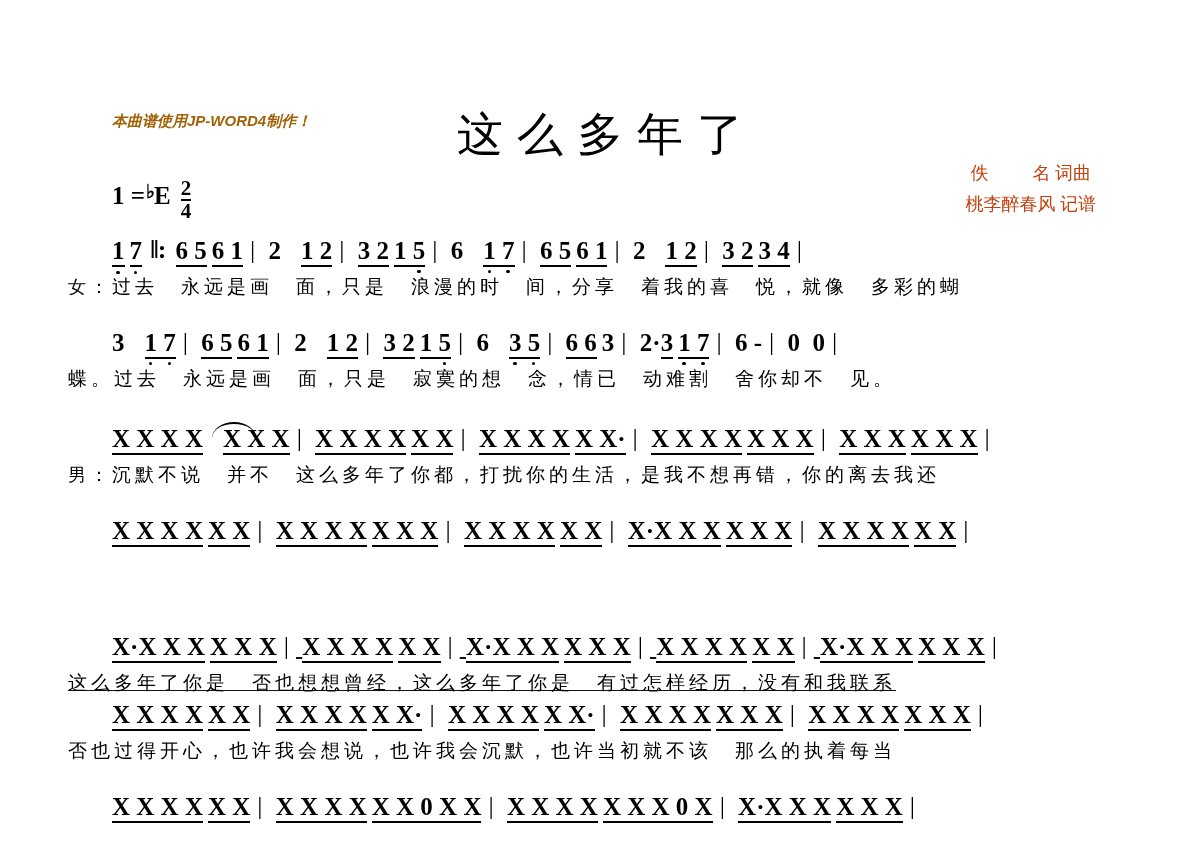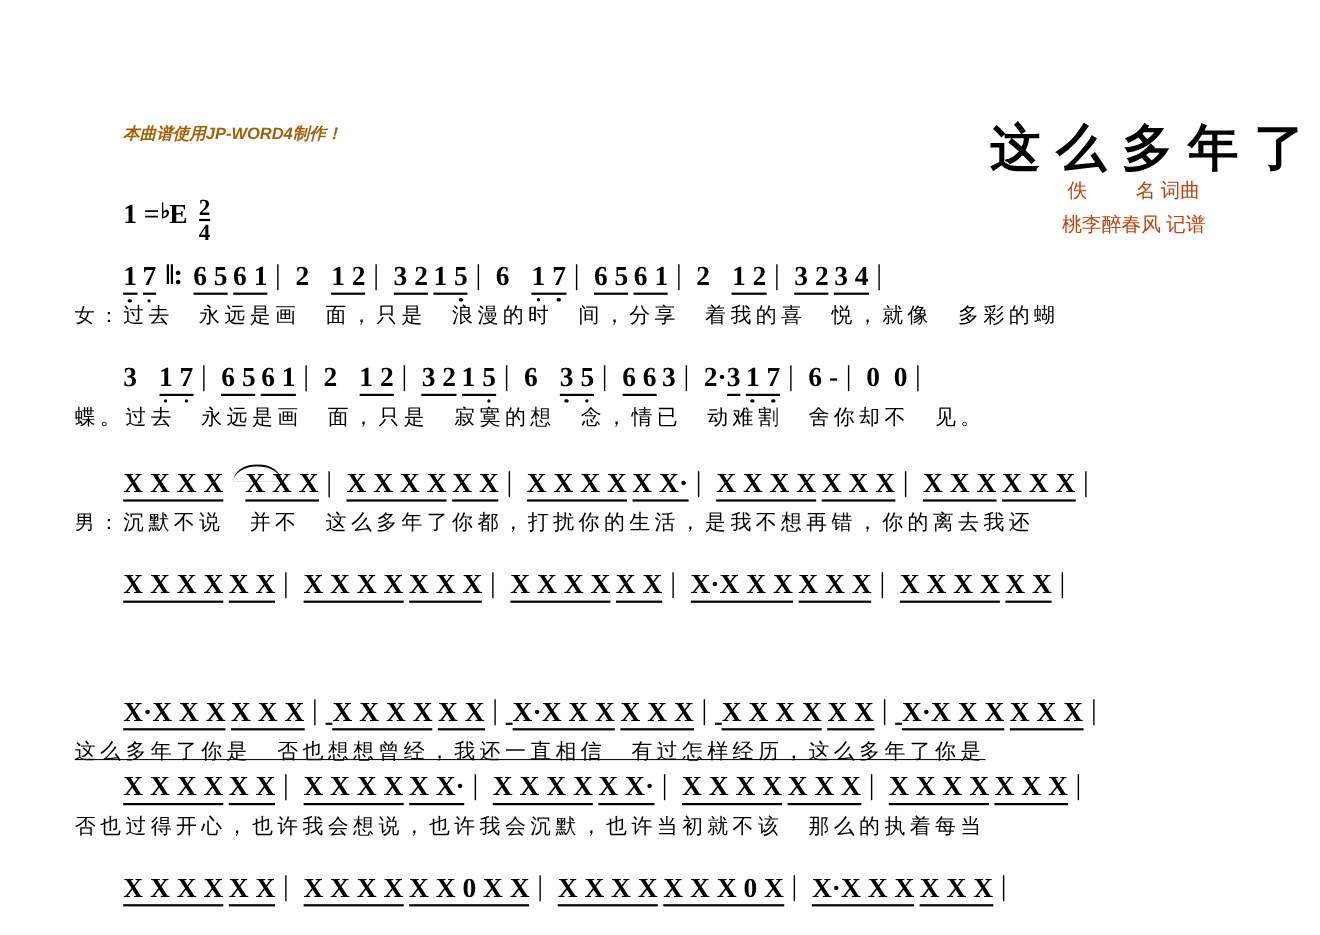--- a/index.html
+++ b/index.html
@@ -33,23 +33,23 @@
     font-size: 15px;
     letter-spacing: 0px;
     color: #a16207;
     white-space: nowrap;
   }
   .song-title {
     position: absolute;
     left: 0;
     top: 104px;
     width: 1200px;
-    text-align: right;
+    text-align: center;
     font-family: "Liberation Serif", serif;
-    font-weight: bold;
+    font-weight: normal;
     font-size: 46px;
     letter-spacing: 14px;
     text-indent: 14px;
     color: #000;
   }
   .singer {
     position: absolute;
     left: 0;
     top: 185px;
     width: 1010px;
@@ -259,21 +259,21 @@
 
   <div class="system" style="top:632px;text-decoration:underline;">
     <div class="notes-line">
       <span class="u1 x-note">X·X&nbsp;X&nbsp;X</span><span class="sp-s"></span><span class="u1 x-note">X&nbsp;X&nbsp;X</span><span class="bar">|</span>
       <span class="u1 x-note">X&nbsp;X&nbsp;X&nbsp;X</span><span class="sp-s"></span><span class="u1 x-note">X&nbsp;X</span><span class="bar">|</span>
       <span class="u1 x-note">X·X&nbsp;X&nbsp;X</span><span class="sp-s"></span><span class="u1 x-note">X&nbsp;X&nbsp;X</span><span class="bar">|</span>
       <span class="u1 x-note">X&nbsp;X&nbsp;X&nbsp;X</span><span class="sp-s"></span><span class="u1 x-note">X&nbsp;X</span><span class="bar">|</span>
       <span class="u1 x-note">X·X&nbsp;X&nbsp;X</span><span class="sp-s"></span><span class="u1 x-note">X&nbsp;X&nbsp;X</span><span class="bar">|</span>
     </div>
     <div class="lyric-line">
-      <span>这么多年了你是　否也想想曾经，我还一直相信　有过怎样经历，这么多年了你是</span>
+      <span>这么多年了你是　否也想想曾经，这么多年了你是　有过怎样经历，没有和我联系</span>
     </div>
   </div>
 
   <div class="system" style="top:700px;">
     <div class="notes-line">
       <span class="u1 x-note">X&nbsp;X&nbsp;X&nbsp;X</span><span class="sp-s"></span><span class="u1 x-note">X&nbsp;X</span><span class="bar">|</span>
       <span class="u1 x-note">X&nbsp;X&nbsp;X&nbsp;X</span><span class="sp-s"></span><span class="u1 x-note">X&nbsp;X·</span><span class="bar">|</span>
       <span class="u1 x-note">X&nbsp;X&nbsp;X&nbsp;X</span><span class="sp-s"></span><span class="u1 x-note">X&nbsp;X·</span><span class="bar">|</span>
       <span class="u1 x-note">X&nbsp;X&nbsp;X&nbsp;X</span><span class="sp-s"></span><span class="u1 x-note">X&nbsp;X&nbsp;X</span><span class="bar">|</span>
       <span class="u1 x-note">X&nbsp;X&nbsp;X&nbsp;X</span><span class="sp-s"></span><span class="u1 x-note">X&nbsp;X&nbsp;X</span><span class="bar">|</span>

